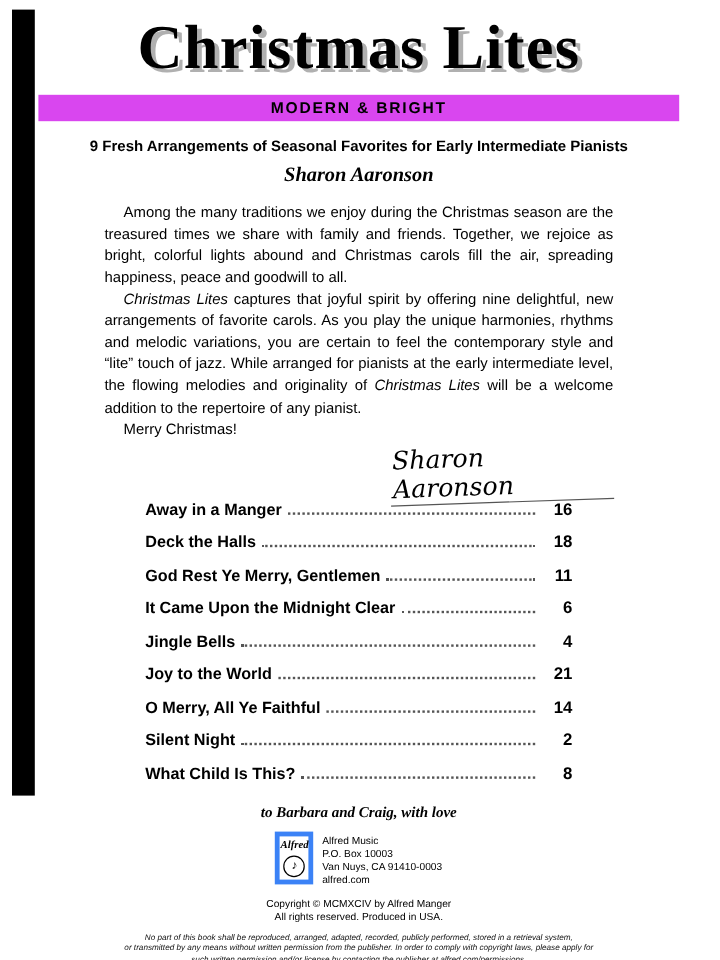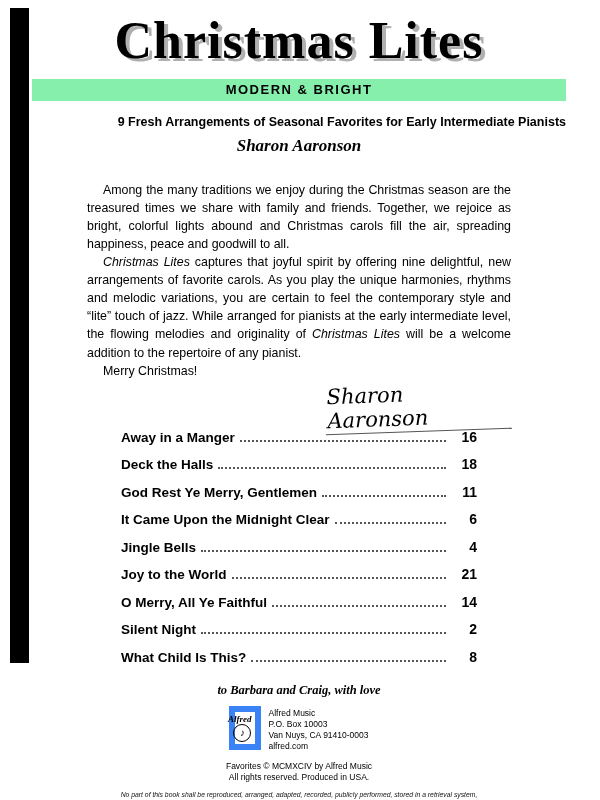--- a/index.html
+++ b/index.html
@@ -30,45 +30,45 @@
     font-family: "Liberation Serif", serif;
     font-weight: bold;
     font-size: 52px;
     line-height: 1.05;
     letter-spacing: 1px;
     text-shadow: 4px 3px 0 #b0b0b0;
   }
   .banner {
     margin-top: 10px;
     height: 22px;
-    background: #86efac;
+    background: #d946ef;
     display: flex;
     align-items: center;
     justify-content: center;
     font-weight: bold;
     font-size: 13px;
     letter-spacing: 1.5px;
   }
   .subtitle {
     margin-top: 14px;
-    text-align: right;
+    text-align: center;
     font-weight: bold;
     font-size: 12.5px;
   }
   .author {
     margin-top: 7px;
     text-align: center;
     font-family: "Liberation Serif", serif;
     font-style: italic;
     font-weight: bold;
     font-size: 17px;
   }
   .intro {
     width: 424px;
-    margin: 25px auto 0 auto;
+    margin: 12px auto 0 auto;
     font-size: 12.4px;
     line-height: 1.46;
     text-align: justify;
   }
   .intro p { margin: 0; text-indent: 16px; }
   .signature {
     width: 424px;
     margin: 2px auto 0 auto;
     height: 34px;
   }
@@ -116,25 +116,25 @@
   }
   .publisher {
     margin-top: 8px;
     display: flex;
     justify-content: center;
     align-items: flex-start;
     gap: 7px;
   }
   .logo-box {
     width: 32px; height: 44px;
-    border: 6px solid #3b82f6;
+    border: 4px solid #3b82f6;
     box-sizing: border-box;
     display: flex;
     flex-direction: column;
-    align-items: flex-end;
+    align-items: center;
     justify-content: space-between;
     padding: 2px 4px;
   }
   .logo-word {
     font-family: "Liberation Serif", serif;
     font-style: italic;
     font-weight: bold;
     font-size: 9px;
   }
   .logo-mark {
@@ -251,21 +251,21 @@
       </div>
       <div class="address">
         <div>Alfred Music</div>
         <div>P.O. Box 10003</div>
         <div>Van Nuys, CA 91410-0003</div>
         <div class="site">alfred.com</div>
       </div>
     </div>
 
     <div class="copyright">
-      <div>Favorites © MCMXCIV by Alfred Music</div>
+      <div>Copyright © MCMXCIV by Alfred Manger</div>
       <div>All rights reserved. Produced in USA.</div>
     </div>
 
     <div class="legal">
       <div>No part of this book shall be reproduced, arranged, adapted, recorded, publicly performed, stored in a retrieval system,</div>
       <div>or transmitted by any means without written permission from the publisher. In order to comply with copyright laws, please apply for</div>
       <div>such written permission and/or license by contacting the publisher at alfred.com/permissions.</div>
     </div>
 
   </div>

